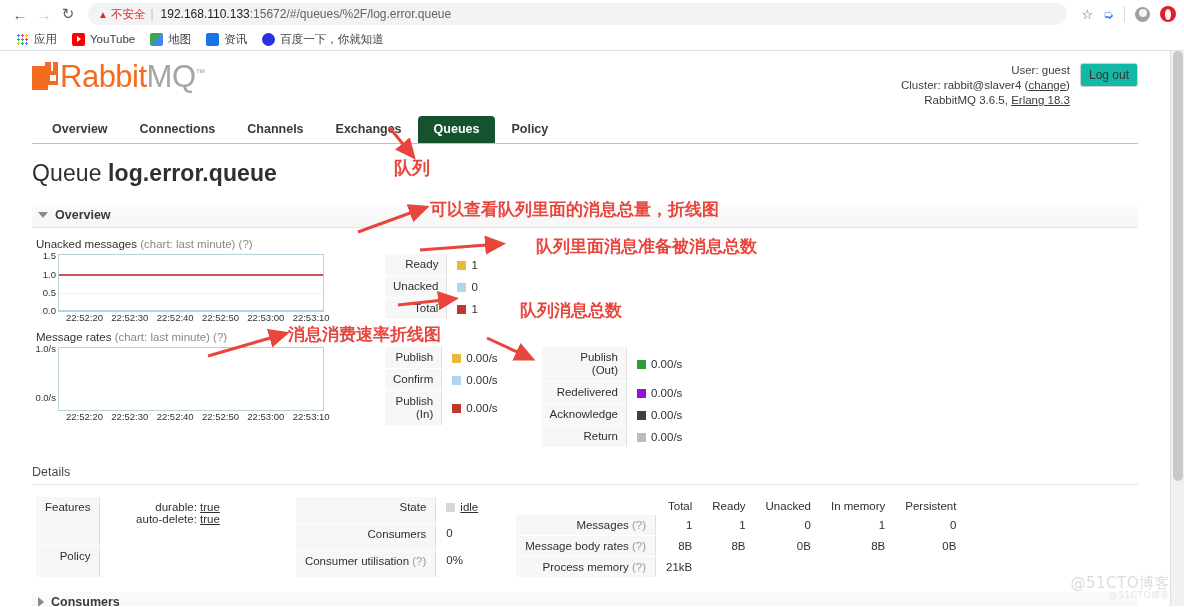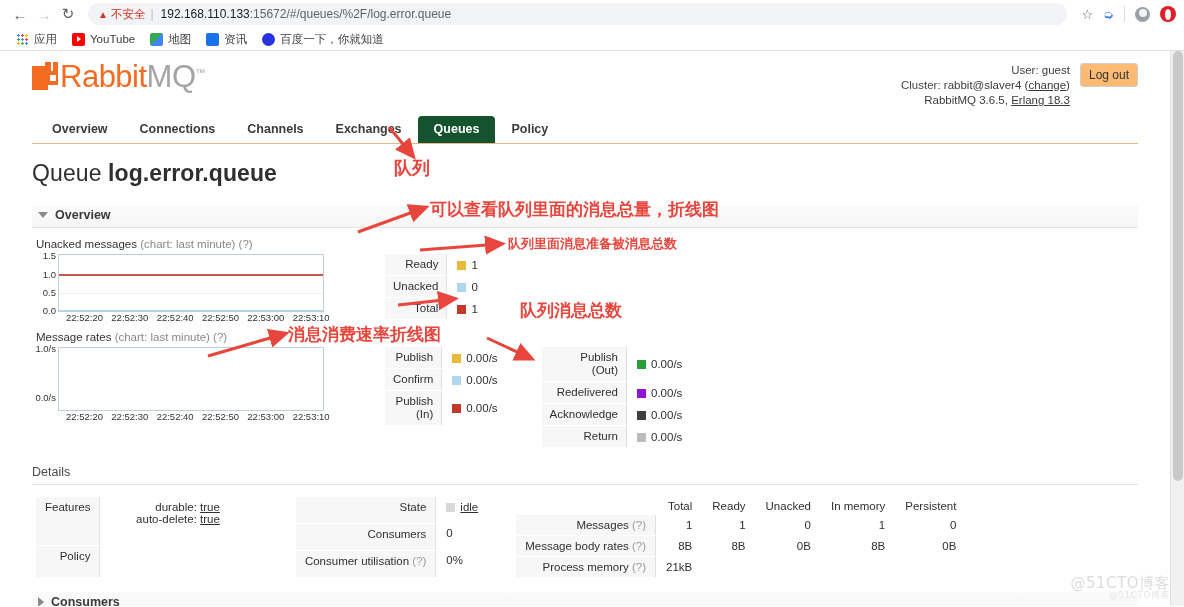--- a/index.html
+++ b/index.html
@@ -117,21 +117,21 @@
   .logo-text { font-size: 31px; letter-spacing:-0.5px; line-height:1; }
   .logo-rabbit { color:#f36c21; font-weight:400; }
   .logo-mq { color:#a5a5a5; font-weight:300; }
   .logo-tm { color:#a5a5a5; font-size:10px; vertical-align: super; }
 
   .hdr-right { text-align: right; display:flex; align-items:flex-start; gap:10px; padding-top:2px;}
   .hdr-info { font-size: 11.5px; color: #3a3a3a; line-height: 15px; }
   .hdr-info .lbl { color:#444; }
   .hdr-info u, .hdr-info .ul { text-decoration: underline; }
   .logout-btn {
-    font-size: 12px; color:#333; background:#fdba74;
+    font-size: 12px; color:#333; background:#14b8a6;
     border:1px solid #cfcfcf; border-radius:3px;
     padding: 4px 8px; line-height:14px; cursor:pointer;
   }
 
   
   .nav-tabs {
     display: flex; align-items:flex-end; gap: 0;
     border-bottom: 1px solid #e8b88a;
     margin-top: 8px; padding-left: 4px;
   }
@@ -595,21 +595,21 @@
     <line x1="389" y1="76" x2="412" y2="104" stroke="#e8453c" stroke-width="3" marker-end="url(#ah)"></line>
     <line x1="358" y1="181" x2="424" y2="157" stroke="#e8453c" stroke-width="3" marker-end="url(#ah)"></line>
     <line x1="420" y1="199" x2="500" y2="193" stroke="#e8453c" stroke-width="3" marker-end="url(#ah)"></line>
     <line x1="398" y1="254" x2="453" y2="248" stroke="#e8453c" stroke-width="3" marker-end="url(#ah)"></line>
     <line x1="487" y1="287" x2="530" y2="307" stroke="#e8453c" stroke-width="3" marker-end="url(#ah)"></line>
     <line x1="208" y1="305" x2="284" y2="283" stroke="#e8453c" stroke-width="3" marker-end="url(#ah)"></line>
   </svg>
 
   <div class="anno" style="left:394px; top:105px; font-size:18px;">队列</div>
   <div class="anno" style="left:430px; top:147px; font-size:17px;">可以查看队列里面的消息总量，折线图</div>
-  <div class="anno" style="left:508px; top:184px; font-size:13px;">队列里面消息准备被消息总数</div>
+  <div class="anno" style="left:536px; top:184px; font-size:17px;">队列里面消息准备被消息总数</div>
   <div class="anno" style="left:520px; top:248px; font-size:17px;">队列消息总数</div>
   <div class="anno" style="left:288px; top:272px; font-size:17px;">消息消费速率折线图</div>
 
   <div class="watermark">
     <span>@51CTO博客</span>
     <span class="sm">@51CTO博客</span>
   </div>
 </div>
 
 </body></html>

